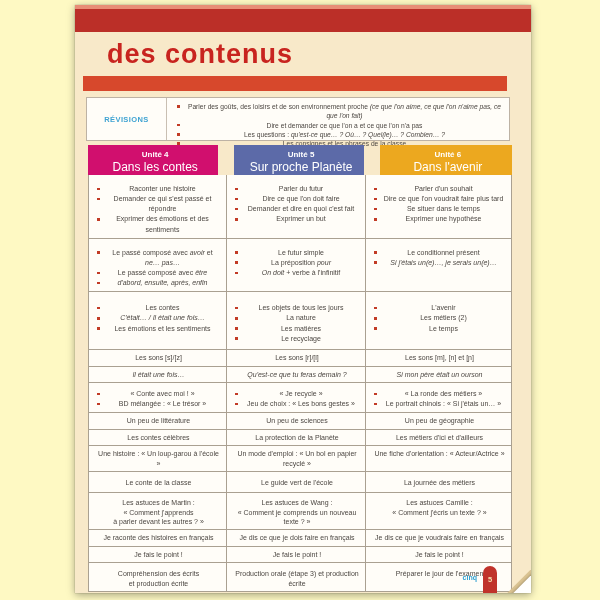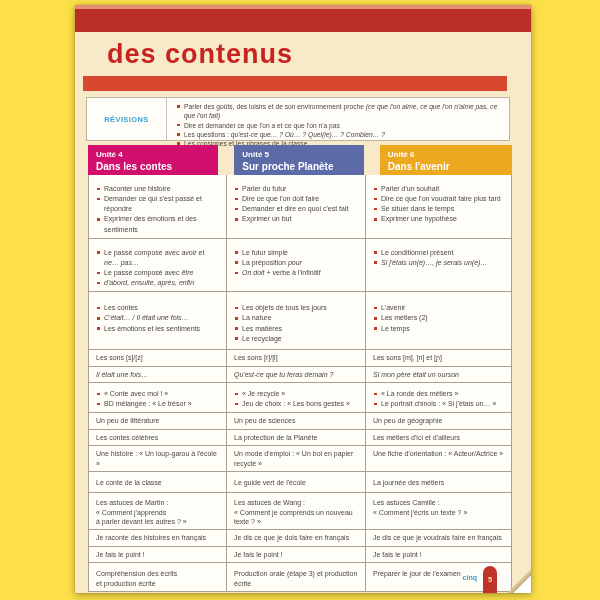--- a/index.html
+++ b/index.html
@@ -1,17 +1,17 @@
 <!DOCTYPE html>
 <html><head>
 <meta charset="utf-8">
 <style>
   * { box-sizing: border-box; margin: 0; padding: 0; }
   html,body { width:600px; height:600px; background:#ffffff; font-family:"Liberation Sans", sans-serif; }
-  .canvas { position:relative; width:600px; height:600px; background:#fde047; overflow:hidden; }
+  .canvas { position:relative; width:600px; height:600px; background:#fef9c3; overflow:hidden;text-align:center; }
 
   
   .page {
     position:absolute; left:75px; top:5px; width:456px; height:588px;
     background:#f8e9c9; box-shadow:0 2px 8px rgba(0,0,0,.35), 0 0 1px rgba(0,0,0,.4);
     overflow:hidden;
   }
 
   .top-bar {
     position:absolute; top:0; left:0; right:0; height:27px;
@@ -44,21 +44,21 @@
   }
   .rev-list li::before {
     content:""; position:absolute; left:0; top:3.2px; width:2.6px; height:2.6px; background:#c23b26;
   }
 
   
   .contents-table { position:absolute; top:140px; left:13px; width:424px; }
   .t-header { display:flex; gap:16px; }
   .unit-header { height:30px; color:#fff; padding:3.5px 4px 0 8px; }
   .unit-header .u-title { font-size:8px; font-weight:bold; line-height:1.4; }
-  .unit-header .u-subtitle { font-size:10px; font-weight:bold; line-height:1.3; }
+  .unit-header .u-subtitle { font-size:12px; font-weight:normal; line-height:1.3; }
   .uh-0 { width:137px; }
   .uh-1 { width:136px; }
   .uh-2 { width:139px; }
 
   .t-body { background:#fffdf8; border:1px solid #aaa091; border-top:none; }
   .t-row { display:grid; grid-template-columns:138px 139px 145px; border-bottom:1px solid #aaa091; }
   .t-row:last-child { border-bottom:none; }
   .t-cell { border-right:1px solid #aaa091; padding:3px 5px 3px 7px; font-size:7px; color:#4c4742; line-height:1.35; }
   .t-cell:last-child { border-right:none; }
 

